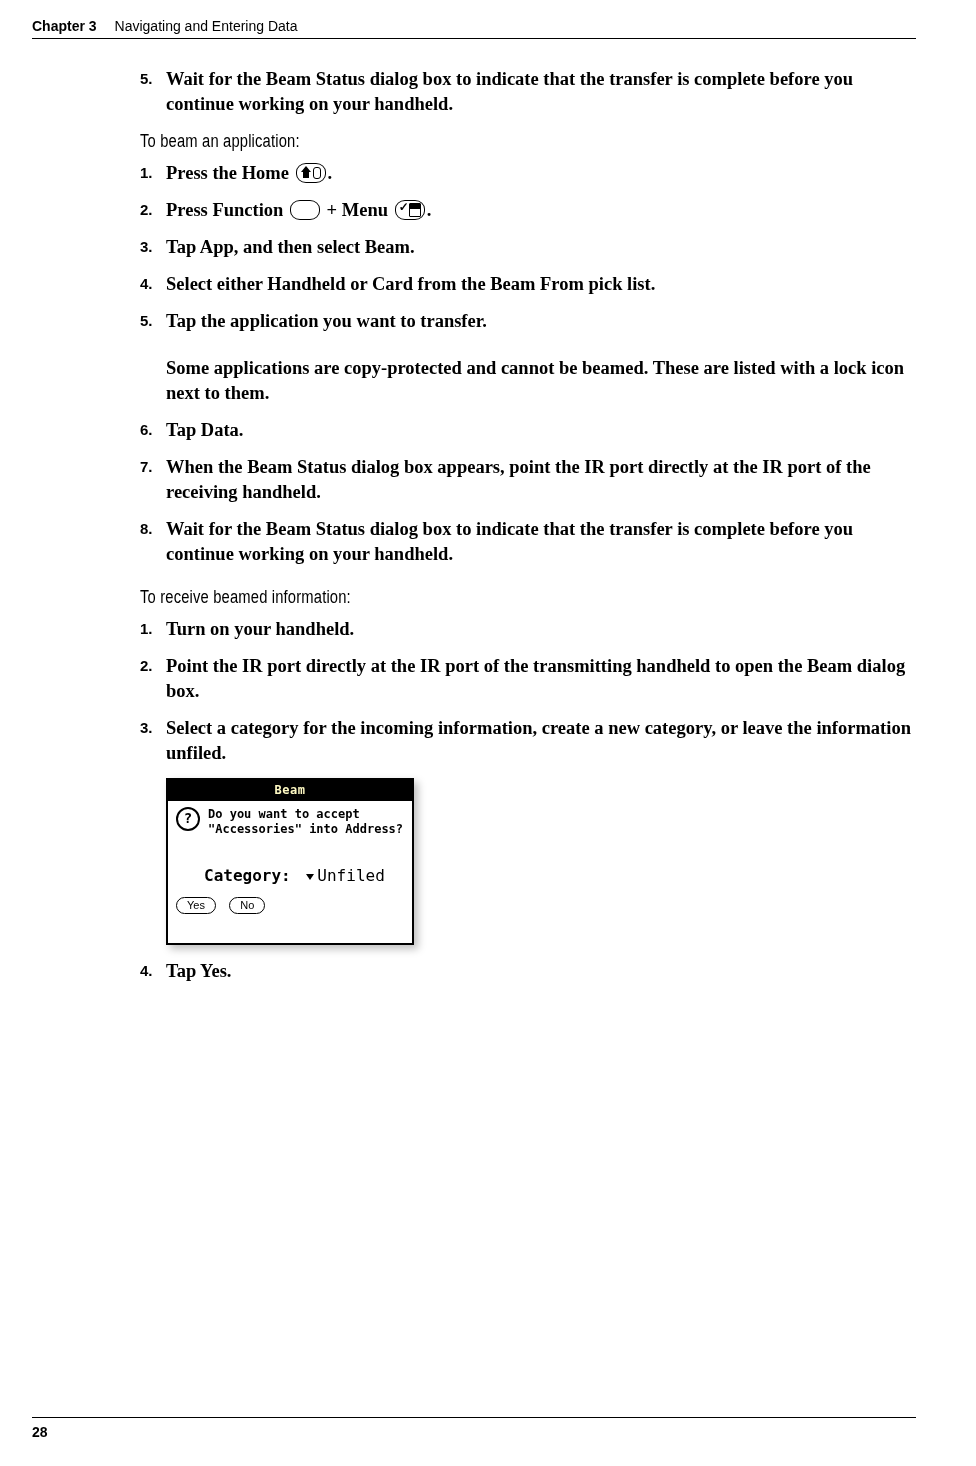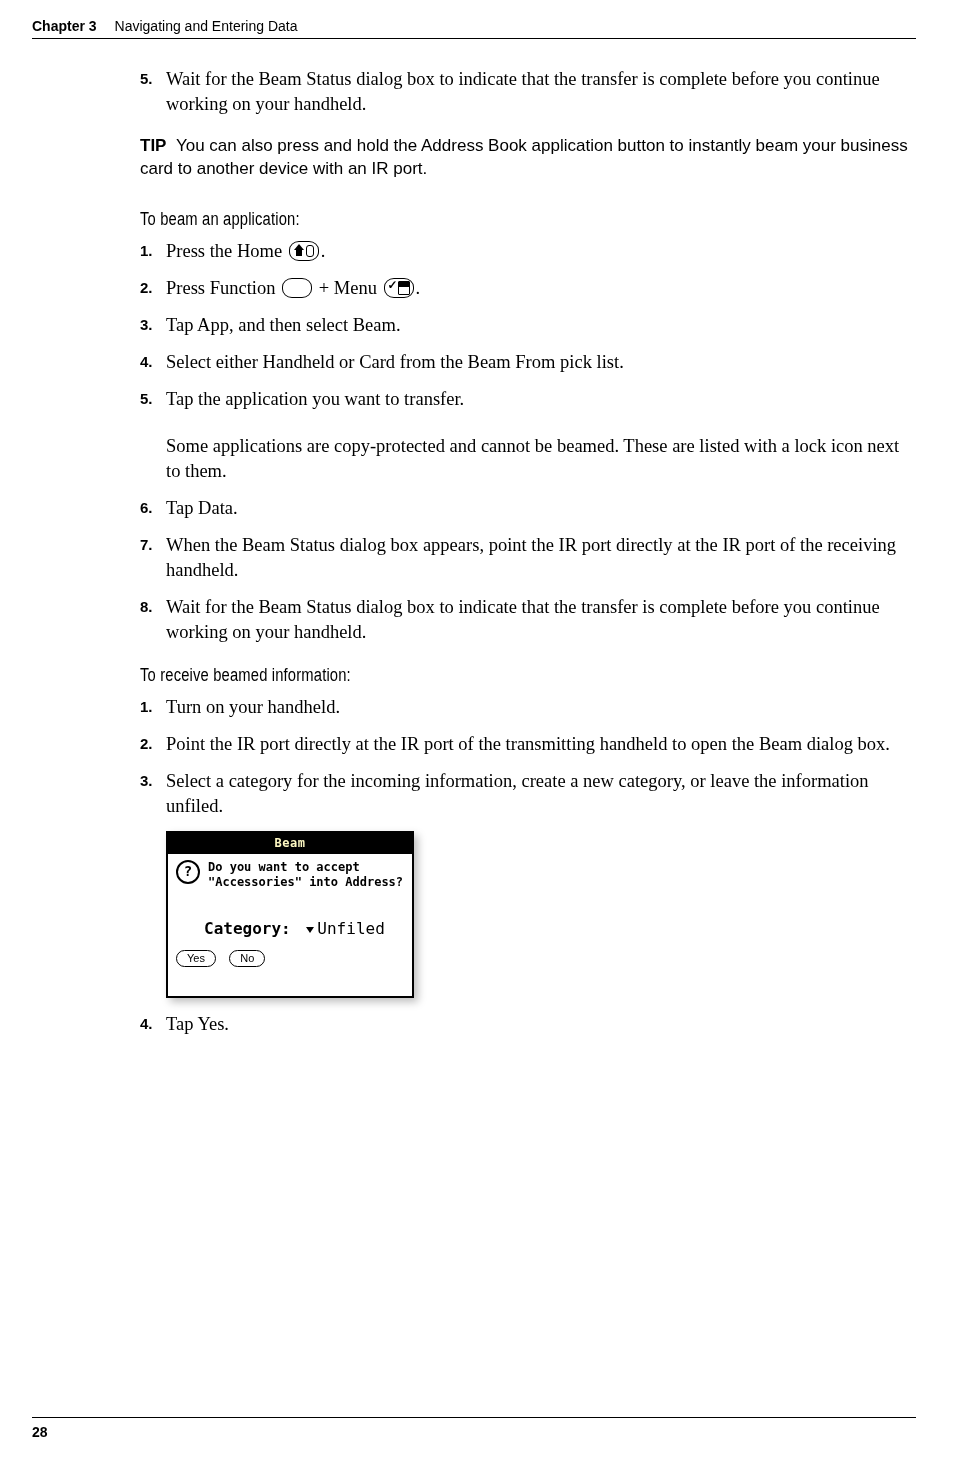--- a/index.html
+++ b/index.html
@@ -46,20 +46,21 @@
   }
   .ol-num {
     font-family: Arial, Helvetica, sans-serif;
     font-weight: 700;
     font-size: 15px;
     min-width: 26px;
     padding-top: 2px;
   }
   .ol-body {
     flex: 1;
+    font-weight: bold;
   }
   .ol-sub {
     margin-top: 22px;
   }
   .tip-block {
     font-family: Arial, Helvetica, sans-serif;
     font-size: 17px;
     line-height: 1.35;
     margin: 18px 0 26px 0;
   }
@@ -243,23 +244,20 @@
   </div>
   <hr class="hr">
 
   <div class="content">
 
     <div class="ol-item">
       <div class="ol-num">5.</div>
       <div class="ol-body">Wait for the Beam Status dialog box to indicate that the transfer is complete before you continue working on your handheld.</div>
     </div>
 
-    <div class="tip-block">
-      <span class="tip-label">TIP</span>&nbsp;&nbsp;<span class="tip-text">You can also press and hold the Address Book application button to instantly beam your business card to another device with an IR port.</span>
-    </div>
 
     <div class="section-heading">To beam an application:</div>
 
     <div class="ol-item">
       <div class="ol-num">1.</div>
       <div class="ol-body">
         <span>Press the Home </span><span class="inline-icon icon-home"><span class="dot"></span></span><span>.</span>
       </div>
     </div>
 

